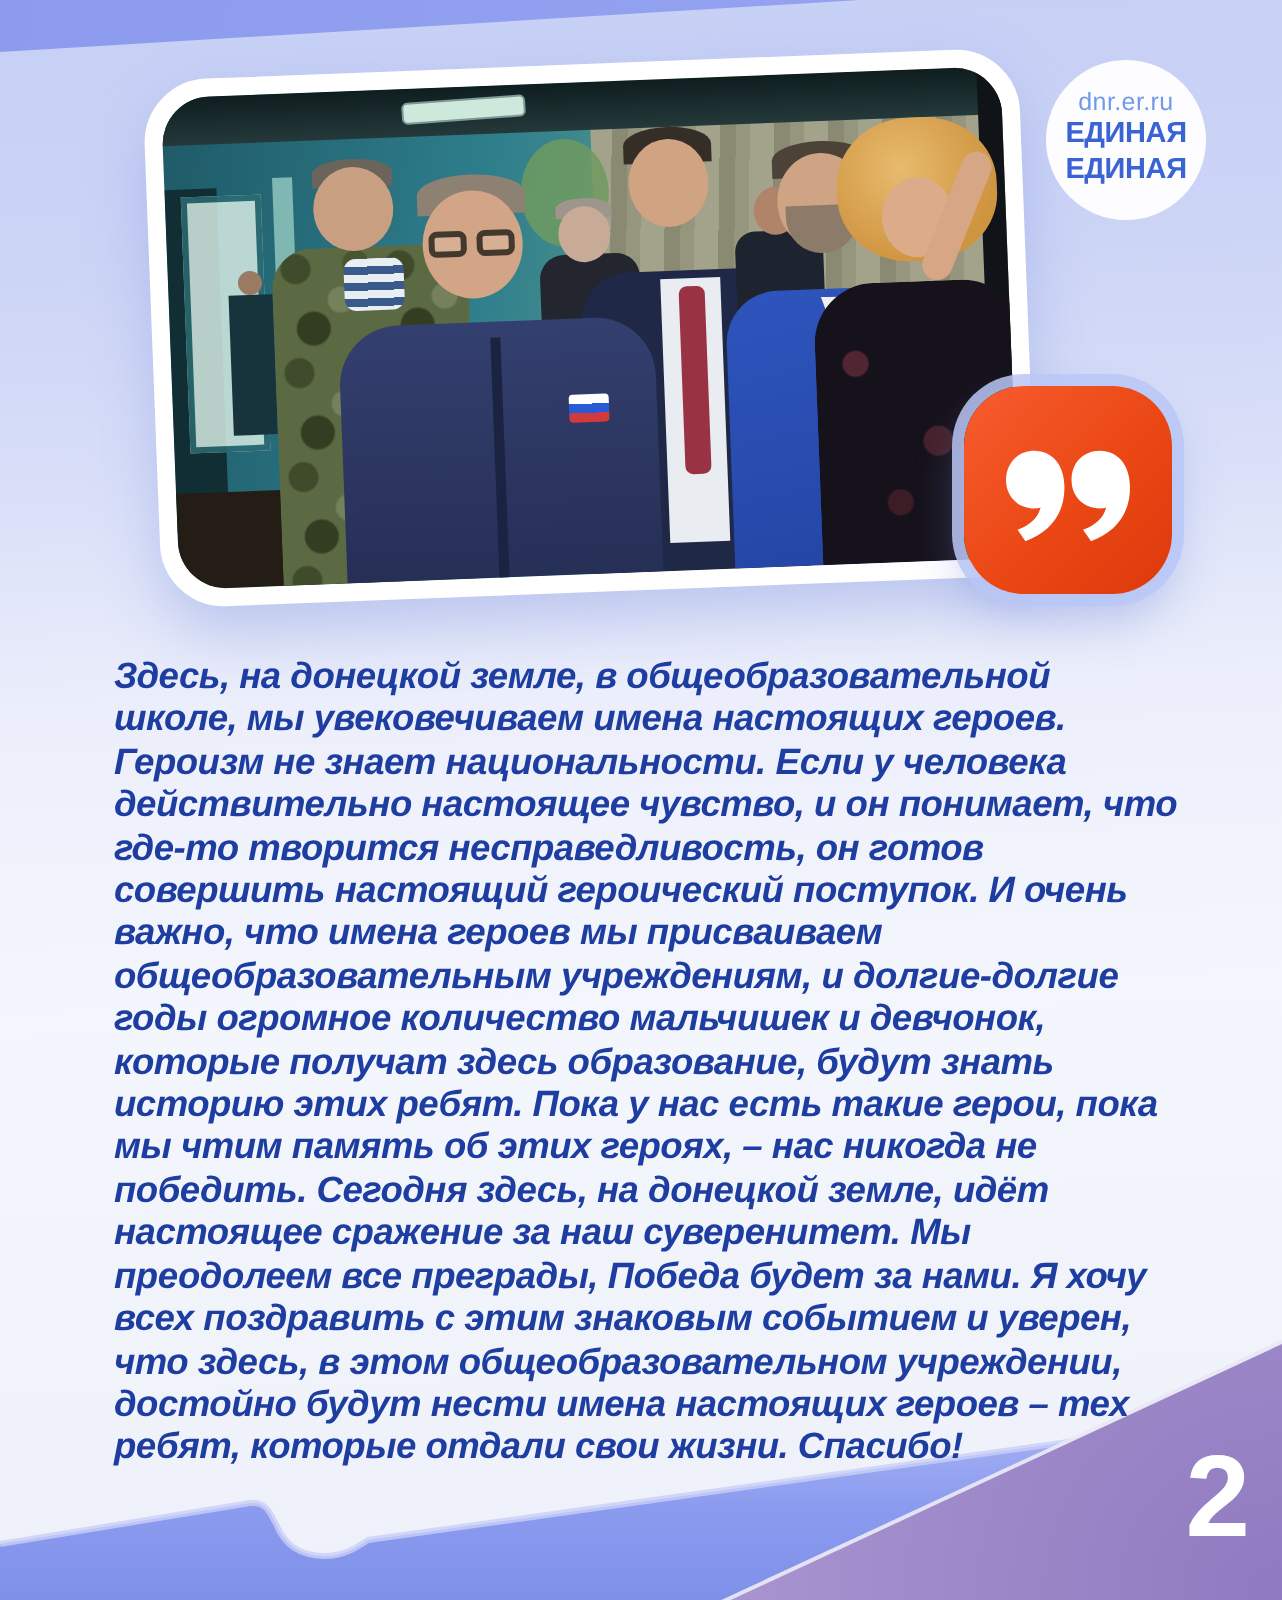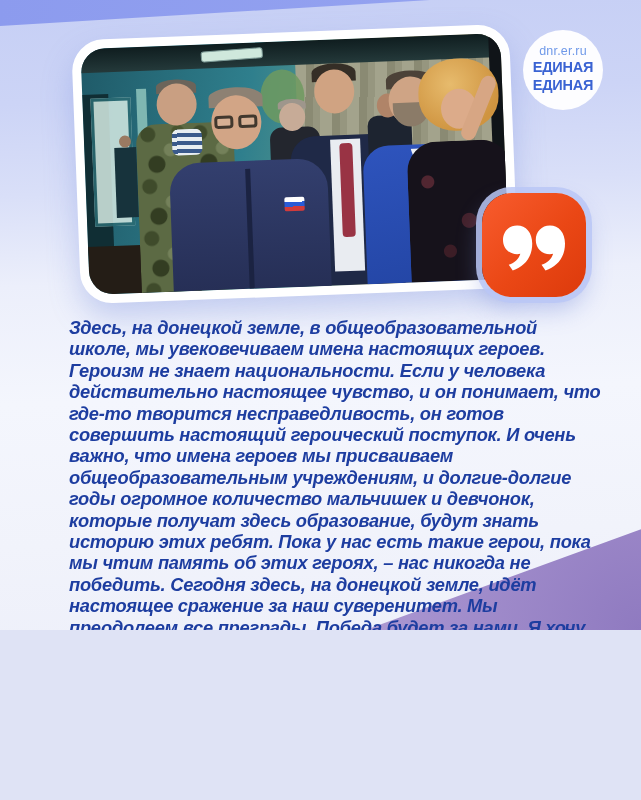--- a/index.html
+++ b/index.html
@@ -1,17 +1,17 @@
 <!DOCTYPE html>
 <html><head>
 <meta charset="utf-8">
 <style>
   html,body{margin:0;padding:0;background:#dfe3f5;}
   *{box-sizing:border-box;font-family:"Liberation Sans",sans-serif;}
-  .stage{position:relative;width:641px;height:630px;overflow:hidden;
+  .stage{position:relative;width:641px;height:800px;overflow:hidden;
     background:linear-gradient(178deg,#c6cff5 0%,#ccd4f6 16%,#d9dff8 30%,#ecefFB 44%,#f4f6fd 62%,#f1f3fb 84%,#eef0fa 100%);}
   
   .top-wedge{position:absolute;left:0;top:0;width:641px;height:40px;z-index:1;
     background:linear-gradient(100deg,#8c9bee,#97a5f1);
     clip-path:polygon(0 0,430px 0,0 26px);}
   
   .photo-frame{position:absolute;left:76px;top:32px;width:438px;height:264px;z-index:5;
     border:9px solid #ffffff;border-radius:32px;transform:rotate(-2.2deg);
     box-shadow:0 14px 30px rgba(124,145,220,.38);background:#fff;}
   .photo{position:relative;width:420px;height:246px;border-radius:24px;overflow:hidden;
@@ -78,22 +78,22 @@
     z-index:6;text-align:center;padding-top:14px;}
   .er-site{font-size:12.5px;color:#6f99e9;letter-spacing:.2px;}
   .er-name{font-size:14.5px;line-height:15.5px;font-weight:bold;color:#3a63d3;letter-spacing:-.2px;margin-top:2px;}
   
   .quote-badge{position:absolute;left:482px;top:193px;width:104px;height:104px;border-radius:30px;z-index:7;
     background:linear-gradient(135deg,#f85c2e 0%,#ea4715 55%,#dc3a0c 100%);
     box-shadow:0 0 0 6px rgba(186,199,246,.85),0 12px 24px rgba(120,140,220,.45);
     display:flex;align-items:center;justify-content:center;}
   .quote-badge svg{width:62px;height:46px;margin-top:6px;}
   
-  .quote-text{position:absolute;left:57px;top:317px;width:534px;z-index:6;
-    color:#1d3da0;font-size:18.3px;line-height:21.4px;font-weight:bold;font-style:italic;letter-spacing:-.25px;margin-left:12px;}
+  .quote-text{position:absolute;left:57px;top:327px;width:534px;z-index:6;
+    color:#1d3da0;font-size:18.3px;line-height:21.4px;font-weight:bold;font-style:italic;letter-spacing:-.25px;}
   
   .blue-band{position:absolute;left:0;top:690px;width:641px;height:110px;z-index:2;}
   .purple-rim{position:absolute;left:343px;top:732px;width:330px;height:8px;background:#e9e7f6;opacity:.95;
     transform:rotate(-24.9deg);z-index:3;border-radius:4px;}
   .purple-corner{position:absolute;inset:0;z-index:4;
     background:radial-gradient(circle at 100% 100%,#8f7ac0 0%,#a793cf 26%,#c3b8de 48%,#dcd6ee 62%,#efeef9 72%);
     clip-path:polygon(57% 100%,100% 84%,100% 100%);}
   .page-number{position:absolute;right:16px;top:720px;z-index:8;color:#ffffff;
     font-size:58px;font-weight:bold;line-height:1;}
 </style>

